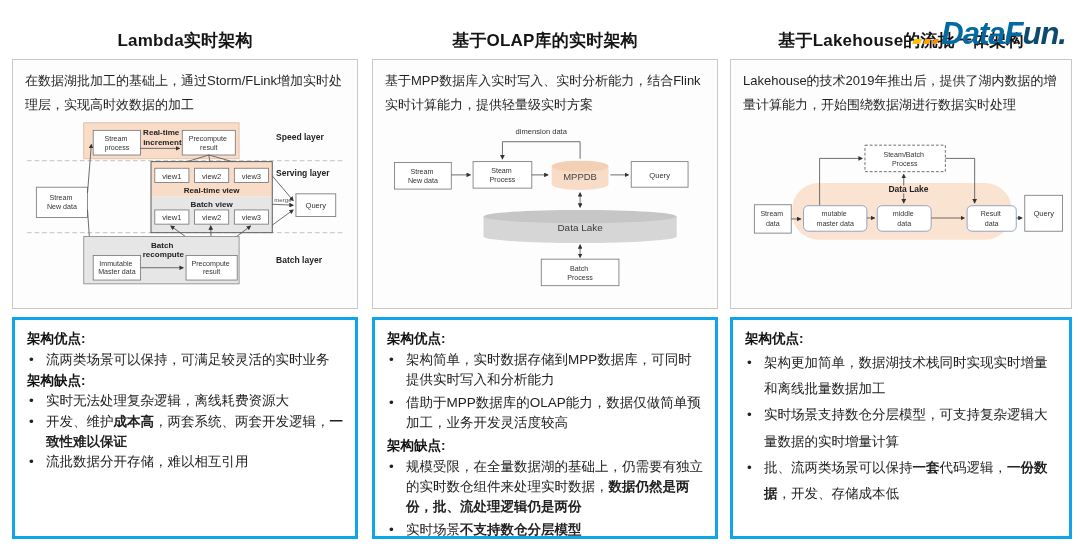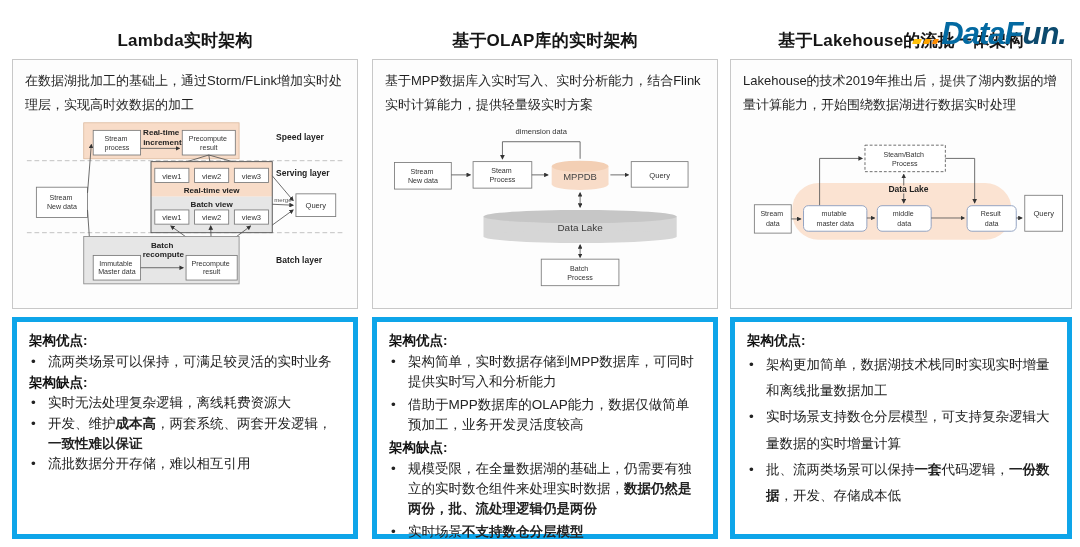--- a/index.html
+++ b/index.html
@@ -8,21 +8,21 @@
   .slide{position:absolute;inset:0;display:flex;padding:16px 8px 0 12px;box-sizing:border-box;}
   .col{width:346px;flex:none;}
   .col-b{margin-left:14px;}
   .col-c{margin-left:12px;width:342px;}
   .col-title{height:43px;box-sizing:border-box;padding-top:13px;text-align:center;
              font-size:17px;font-weight:bold;color:#141414;letter-spacing:.2px;}
   .top-box{height:250px;box-sizing:border-box;border:1px solid #c8c8c8;background:#fdfdfd;
            padding:9px 12px 0;}
   .desc{font-size:13px;line-height:1.85;color:#1f1f1f;}
   .diagram{display:block;margin:2px auto 0;}
-  .bottom-box{height:222px;box-sizing:border-box;border:5px solid #0ea5e9;background:#fff;
+  .bottom-box{height:222px;box-sizing:border-box;border:3px solid #0ea5e9;background:#fff;
               margin-top:8px;padding:8px 12px 0;}
   .note-heading{font-weight:bold;font-size:13.5px;line-height:1.6;color:#111;}
   .note-bullet{display:flex;font-size:13.5px;line-height:1.5;color:#222;}
   .col-b .note-bullet{margin-bottom:3px;line-height:1.48;}
   .col-c .note-bullet{line-height:1.95;}
   .note-bullet .dot{flex:none;width:17px;padding-left:2px;}
   .b{font-weight:bold;margin-top:32px;}
   
   .logo{position:absolute;top:16px;right:14px;font-style:italic;font-weight:bold;
         font-size:31px;letter-spacing:-1px;z-index:5;white-space:nowrap;}

